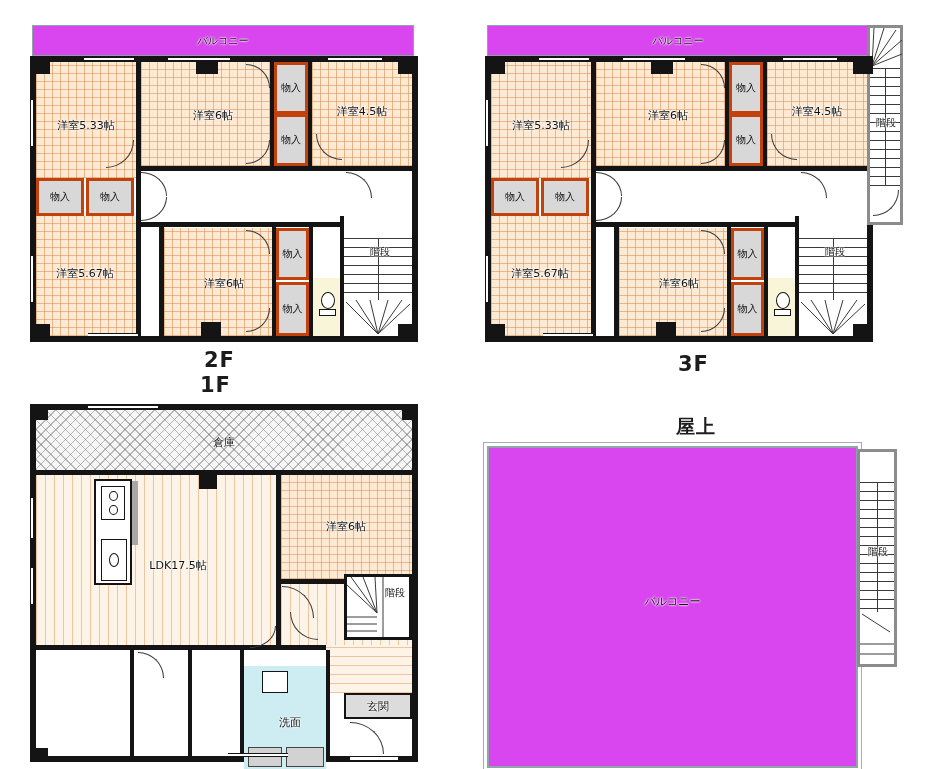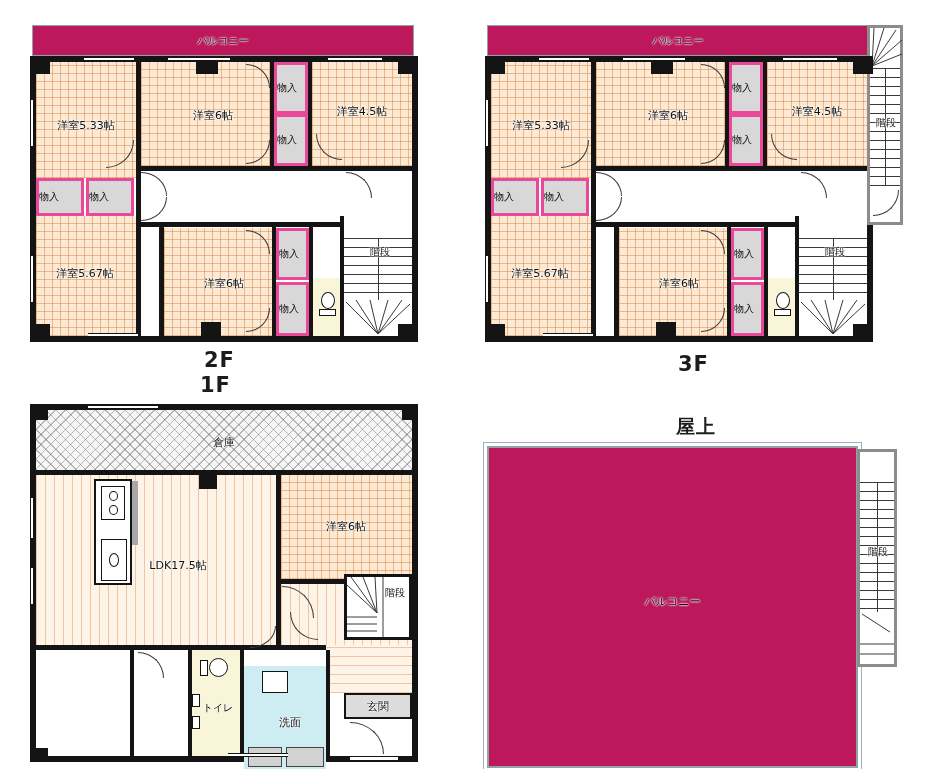--- a/index.html
+++ b/index.html
@@ -1,32 +1,32 @@
 <!DOCTYPE html>
 <html><head>
 <meta charset="utf-8">
 <style>
   *{box-sizing:border-box;margin:0;padding:0}
   html,body{width:925px;height:769px;background:#fff;overflow:hidden}
   body{position:relative;font-family:"DejaVu Sans","Liberation Sans",sans-serif;color:#111}
   .abs{position:absolute}
   .plan{position:absolute}
-  .balcony{position:absolute;background:#be185d;border:1px solid #8fa4a8}
+  .balcony{position:absolute;background:#d946ef;border:1px solid #8fa4a8}
   .building{position:absolute;background:#fff;border:6px solid #141414}
   .tatami{position:absolute;background-color:#fcead4;background-image:
     repeating-linear-gradient(0deg,rgba(221,138,77,.55) 0 1px,transparent 1px 8px),
     repeating-linear-gradient(90deg,rgba(221,138,77,.55) 0 1px,transparent 1px 8px)}
   .stripes{position:absolute;background-color:#fdf3e6;background-image:
     repeating-linear-gradient(90deg,rgba(224,150,95,.5) 0 1px,transparent 1px 9px)}
   .stripes-h{position:absolute;background-color:#fdf3e6;background-image:
     repeating-linear-gradient(0deg,rgba(224,150,95,.5) 0 1px,transparent 1px 9px)}
   .xhatch{position:absolute;background-color:#f6f6f6;background-image:
     repeating-linear-gradient(45deg,rgba(105,105,105,.45) 0 1px,transparent 1px 7px),
     repeating-linear-gradient(-45deg,rgba(105,105,105,.45) 0 1px,transparent 1px 7px)}
-  .closet{position:absolute;background:#d8d8d8;border:3px solid #ec4899;display:flex;align-items:center;}
+  .closet{position:absolute;background:#d8d8d8;border:3px solid #c2410c;display:flex;align-items:center;justify-content:center}
   .closet span{font-size:10px;white-space:nowrap}
   .wall{position:absolute;background:#141414}
   .wet{position:absolute;background:#cdedf2}
   .wc{position:absolute;background:#f8f5d8}
   .gray{position:absolute;background:#dcdcdc;border:2px solid #141414}
   .lbl{position:absolute;font-size:11px;white-space:nowrap;transform:translate(-50%,-50%);
        text-shadow:0 0 2px #fff,0 0 2px #fff,0 0 2px #fff;z-index:5}
   .lbl.sm{font-size:10px}
   .cap{position:absolute;font-size:21px;font-weight:bold;letter-spacing:1px;color:#1c1c1c}
   .cap.med{font-size:19px}
@@ -305,27 +305,20 @@
   </div>
 
   <div class="gray" style="left:316px;top:295px;width:68px;height:26px">
     <div class="lbl" style="left:50%;top:50%">玄関</div>
   </div>
   <div class="arc tr" style="left:322px;top:324px;width:34px;height:32px"></div>
   <div class="win" style="left:322px;top:358px;width:48px;height:5px"></div>
 
   <div class="wall" style="left:102px;top:252px;width:4px;height:106px"></div>
   <div class="wall" style="left:160px;top:252px;width:4px;height:106px"></div>
-  <div class="wc" style="left:164px;top:252px;width:48px;height:106px">
-    <div class="toilet-tank" style="left:8px;top:10px;width:8px;height:16px"></div>
-    <div class="toilet-bowl" style="left:17px;top:8px;width:19px;height:19px"></div>
-    <div class="box" style="left:0px;top:44px;width:8px;height:13px"></div>
-    <div class="box" style="left:0px;top:66px;width:8px;height:13px"></div>
-    <div class="lbl sm" style="left:26px;top:58px">トイレ</div>
-  </div>
   <div class="wall" style="left:212px;top:252px;width:4px;height:106px"></div>
   <div class="wet" style="left:216px;top:268px;width:82px;height:106px">
     <div class="box" style="left:18px;top:5px;width:26px;height:22px"></div>
     <div class="graybox" style="left:4px;top:81px;width:34px;height:20px"></div>
     <div class="graybox" style="left:42px;top:81px;width:38px;height:20px"></div>
     <div class="lbl" style="left:46px;top:56px">洗面</div>
   </div>
   <div class="wall" style="left:298px;top:252px;width:4px;height:106px"></div>
 
   <div class="arc tr" style="left:254px;top:188px;width:32px;height:32px"></div>

